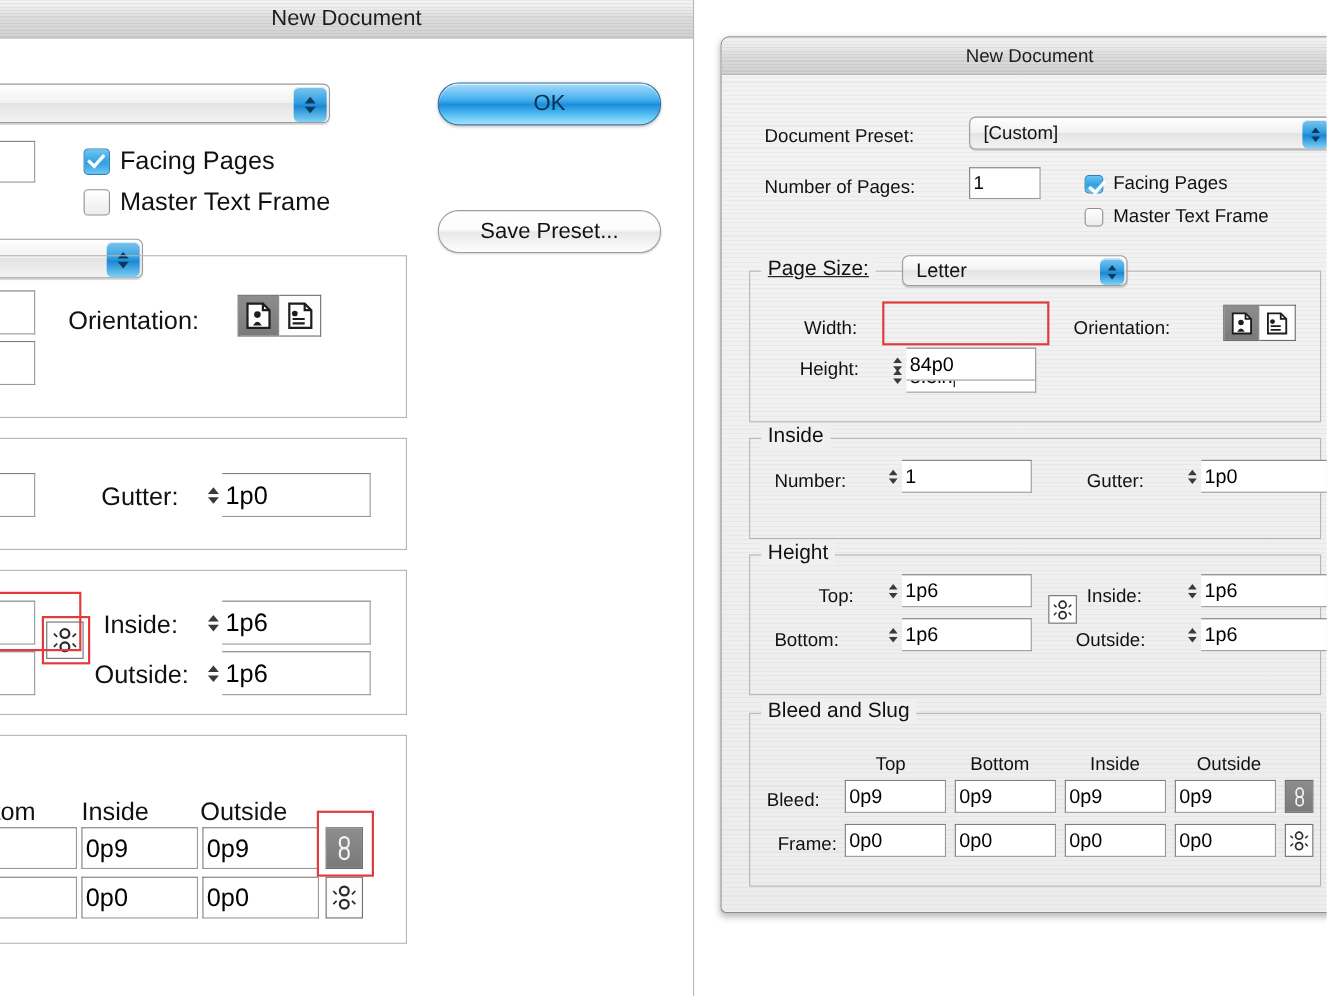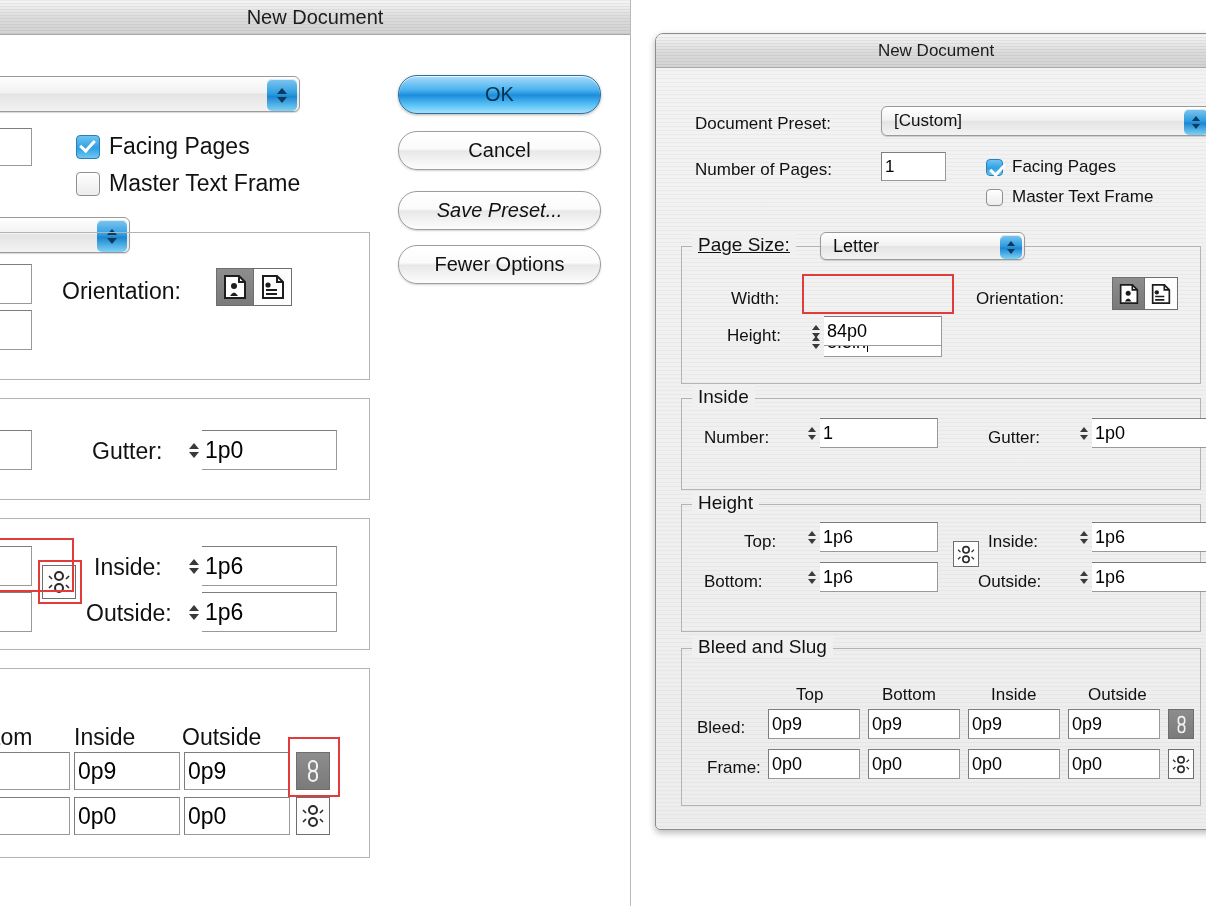--- a/index.html
+++ b/index.html
@@ -307,28 +307,22 @@
       <svg width="22" height="24" viewBox="0 0 22 24" aria-hidden="true">
         <rect x="7" y="2" width="8" height="8" rx="4" fill="none" stroke="#2a2a2a" stroke-width="2"></rect>
         <rect x="7" y="14" width="8" height="8" rx="4" fill="none" stroke="#2a2a2a" stroke-width="2"></rect>
         <path d="M1 6 L4 9 M1 18 L4 15 M21 6 L18 9 M21 18 L18 15" stroke="#2a2a2a" stroke-width="1.6"></path>
       </svg>
     </div>
 
     <div class="btn default" style="position:absolute; left:398px; top:75px; width:203px; height:39px;">
       <span>OK</span>
     </div>
-    <div class="btn" style="position:absolute; left:398px; top:131px; width:203px; height:39px;">
-      <span>Cancel</span>
-    </div>
-    <div class="btn" style="position:absolute; left:398px; top:191px; width:203px; height:39px;font-style:italic;">
+    <div class="btn" style="position:absolute; left:398px; top:191px; width:203px; height:39px;">
       <span>Save Preset...</span>
-    </div>
-    <div class="btn" style="position:absolute; left:398px; top:245px; width:203px; height:39px;">
-      <span>Fewer Options</span>
     </div>
 
     <div class="redbox" style="left:-12px; top:538px; width:86px; height:54px;"></div>
     <div class="redbox" style="left:38px; top:560px; width:44px; height:44px;"></div>
     <div class="redbox" style="left:288px; top:737px; width:52px; height:60px;"></div>
   </div>
 </div>
 
 <div id="right-pane" class="aqua-bg">
 

